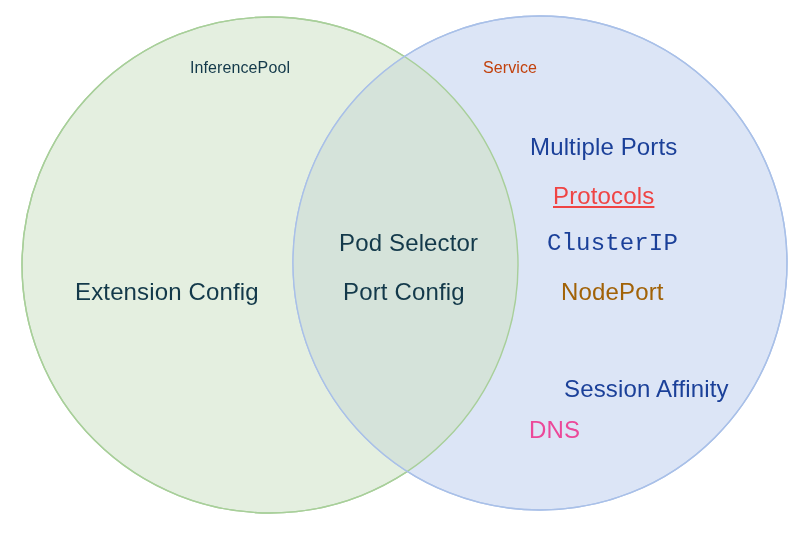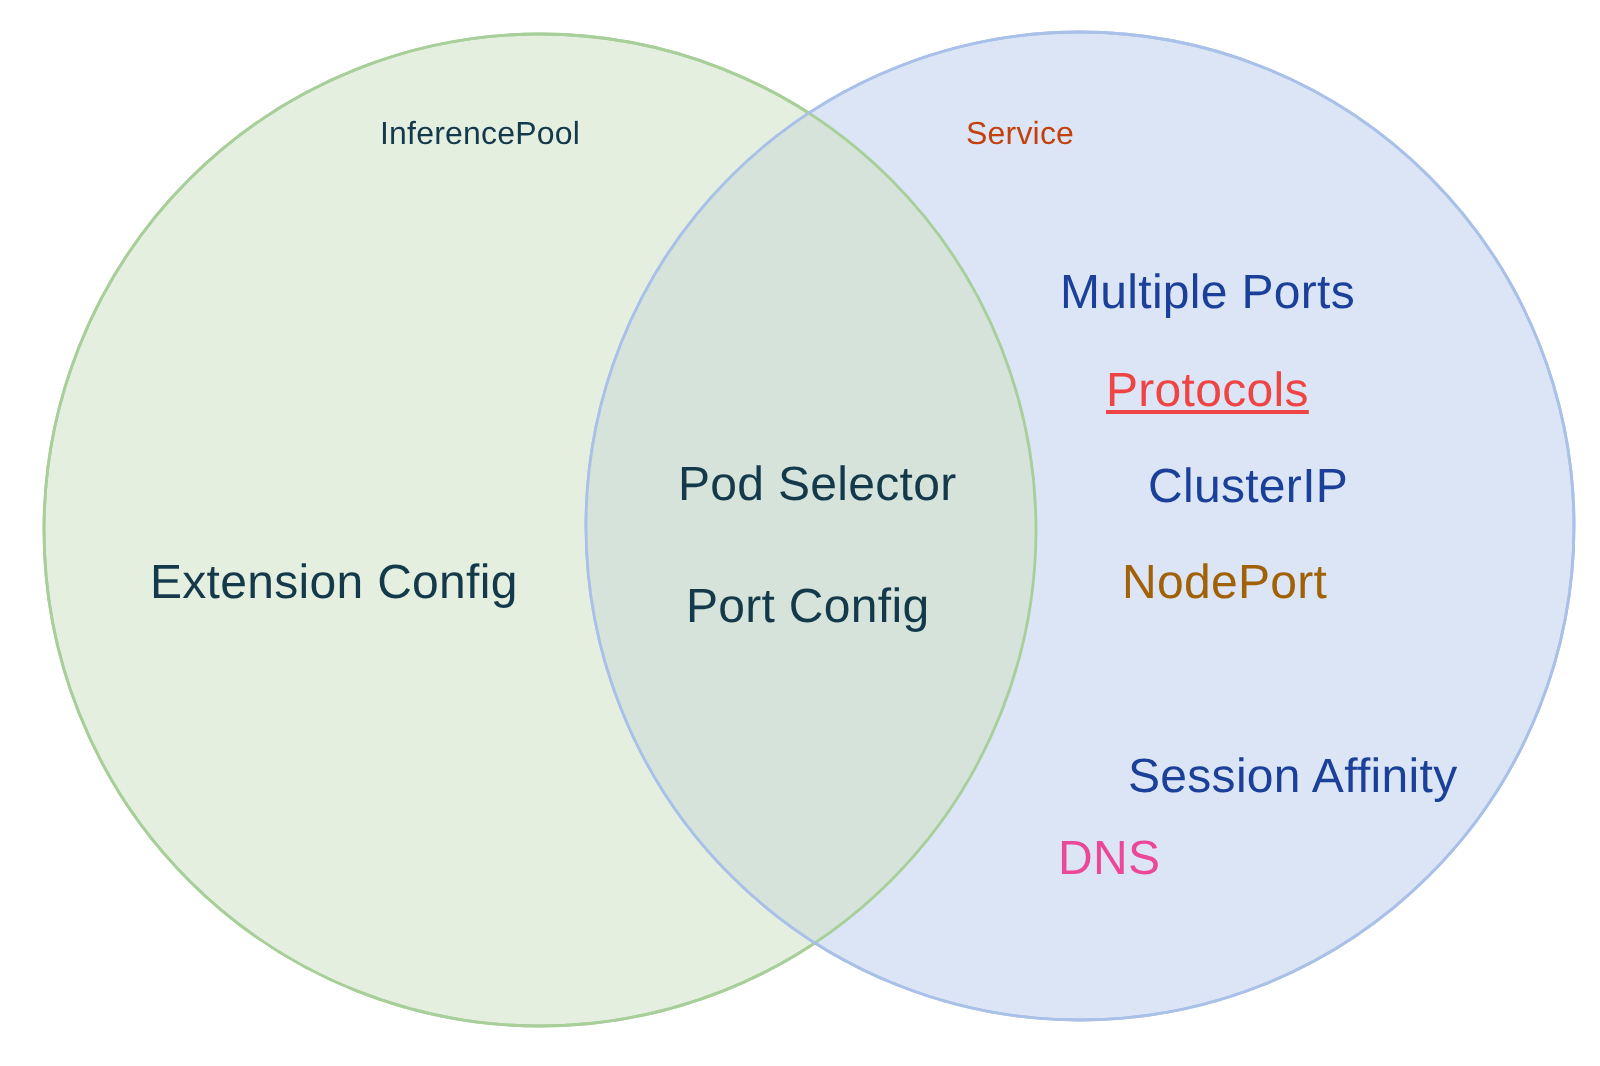--- a/index.html
+++ b/index.html
@@ -62,21 +62,21 @@
   #left-item-0 { left: 75px;  top: 231px; }
   #left-item-1 { left: 75px;  top: 280px; }
 
   
   #center-item-0 { left: 339px; top: 231px; }
   #center-item-1 { left: 343px; top: 280px; }
 
   
   #right-item-0 { left: 530px; top: 135px; }
   #right-item-1 { left: 553px; top: 184px; }
-  #right-item-2 { left: 574px; top: 232px; }
+  #right-item-2 { left: 547px; top: 232px; font-family: Liberation Mono, monospace; }
   #right-item-3 { left: 561px; top: 280px; }
   #right-item-4 { left: 550px; top: 328px; }
   #right-item-5 { left: 564px; top: 377px; }
   #right-item-6 { left: 529px; top: 418px; }
 </style>
 </head>
 <body>
 
 <div id="venn-stage" style="background: rgb(255, 255, 255);">
 
@@ -102,21 +102,21 @@
 
   <div class="label-layer">
 
     <div class="vlabel set-title left-color" id="title-inferencepool" style="color: rgb(19, 57, 74);">InferencePool</div>
 
     <div class="vlabel set-title right-color" id="title-service" style="color: #c2410c;">Service</div>
 
     <div class="vlabel item left-color" id="left-item-1" style="color: rgb(19, 57, 74);">Extension Config</div>
 
     <div class="vlabel item center-color" id="center-item-0" style="color: rgb(19, 57, 74);">Pod Selector</div>
-    <div class="vlabel item center-color" id="center-item-1" style="color: rgb(19, 57, 74); margin-top: 12px;">Port Config</div>
+    <div class="vlabel item center-color" id="center-item-1" style="color: rgb(19, 57, 74);">Port Config</div>
 
     <div class="vlabel item right-color" id="right-item-0" style="color: rgb(27, 64, 153);">Multiple Ports</div>
     <div class="vlabel item right-color" id="right-item-1" style="color: #ef4444; text-decoration: underline;">Protocols</div>
     <div class="vlabel item right-color" id="right-item-2" style="color: rgb(27, 64, 153);">ClusterIP</div>
     <div class="vlabel item right-color" id="right-item-3" style="color: #a16207;">NodePort</div>
     <div class="vlabel item right-color" id="right-item-5" style="color: rgb(27, 64, 153);">Session Affinity</div>
     <div class="vlabel item right-color" id="right-item-6" style="color: #ec4899;">DNS</div>
 
   </div>
 </div>

